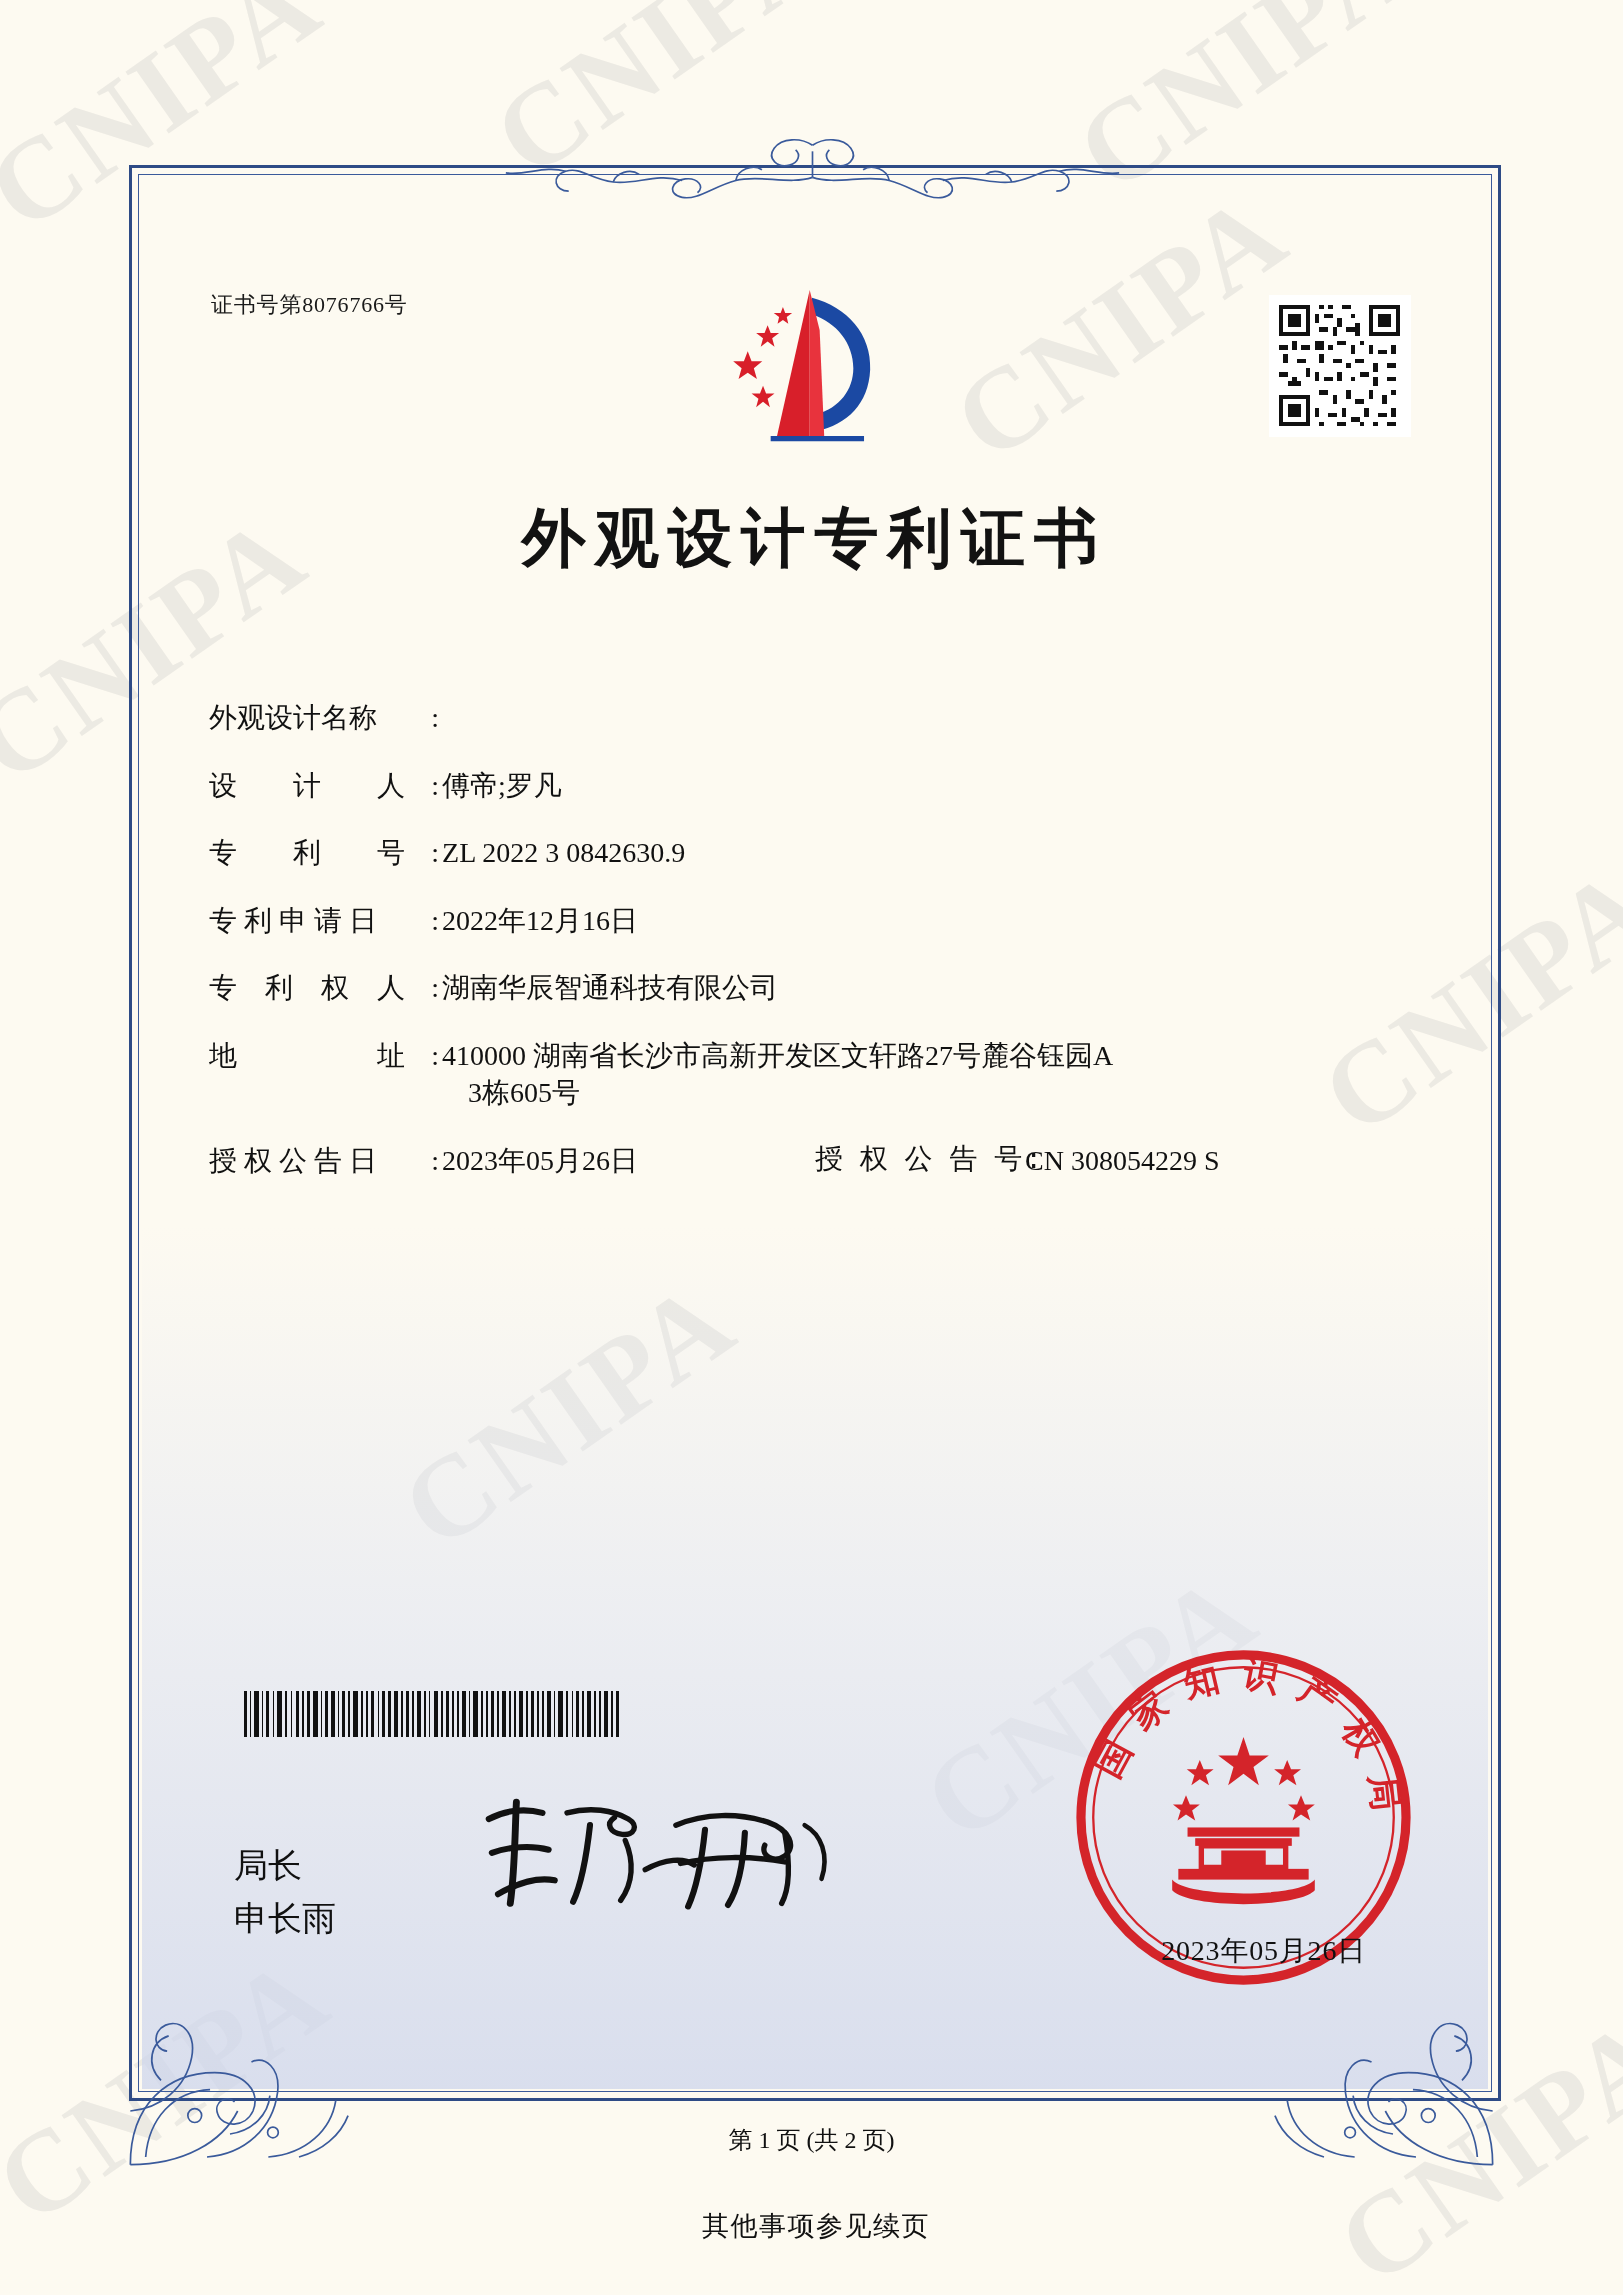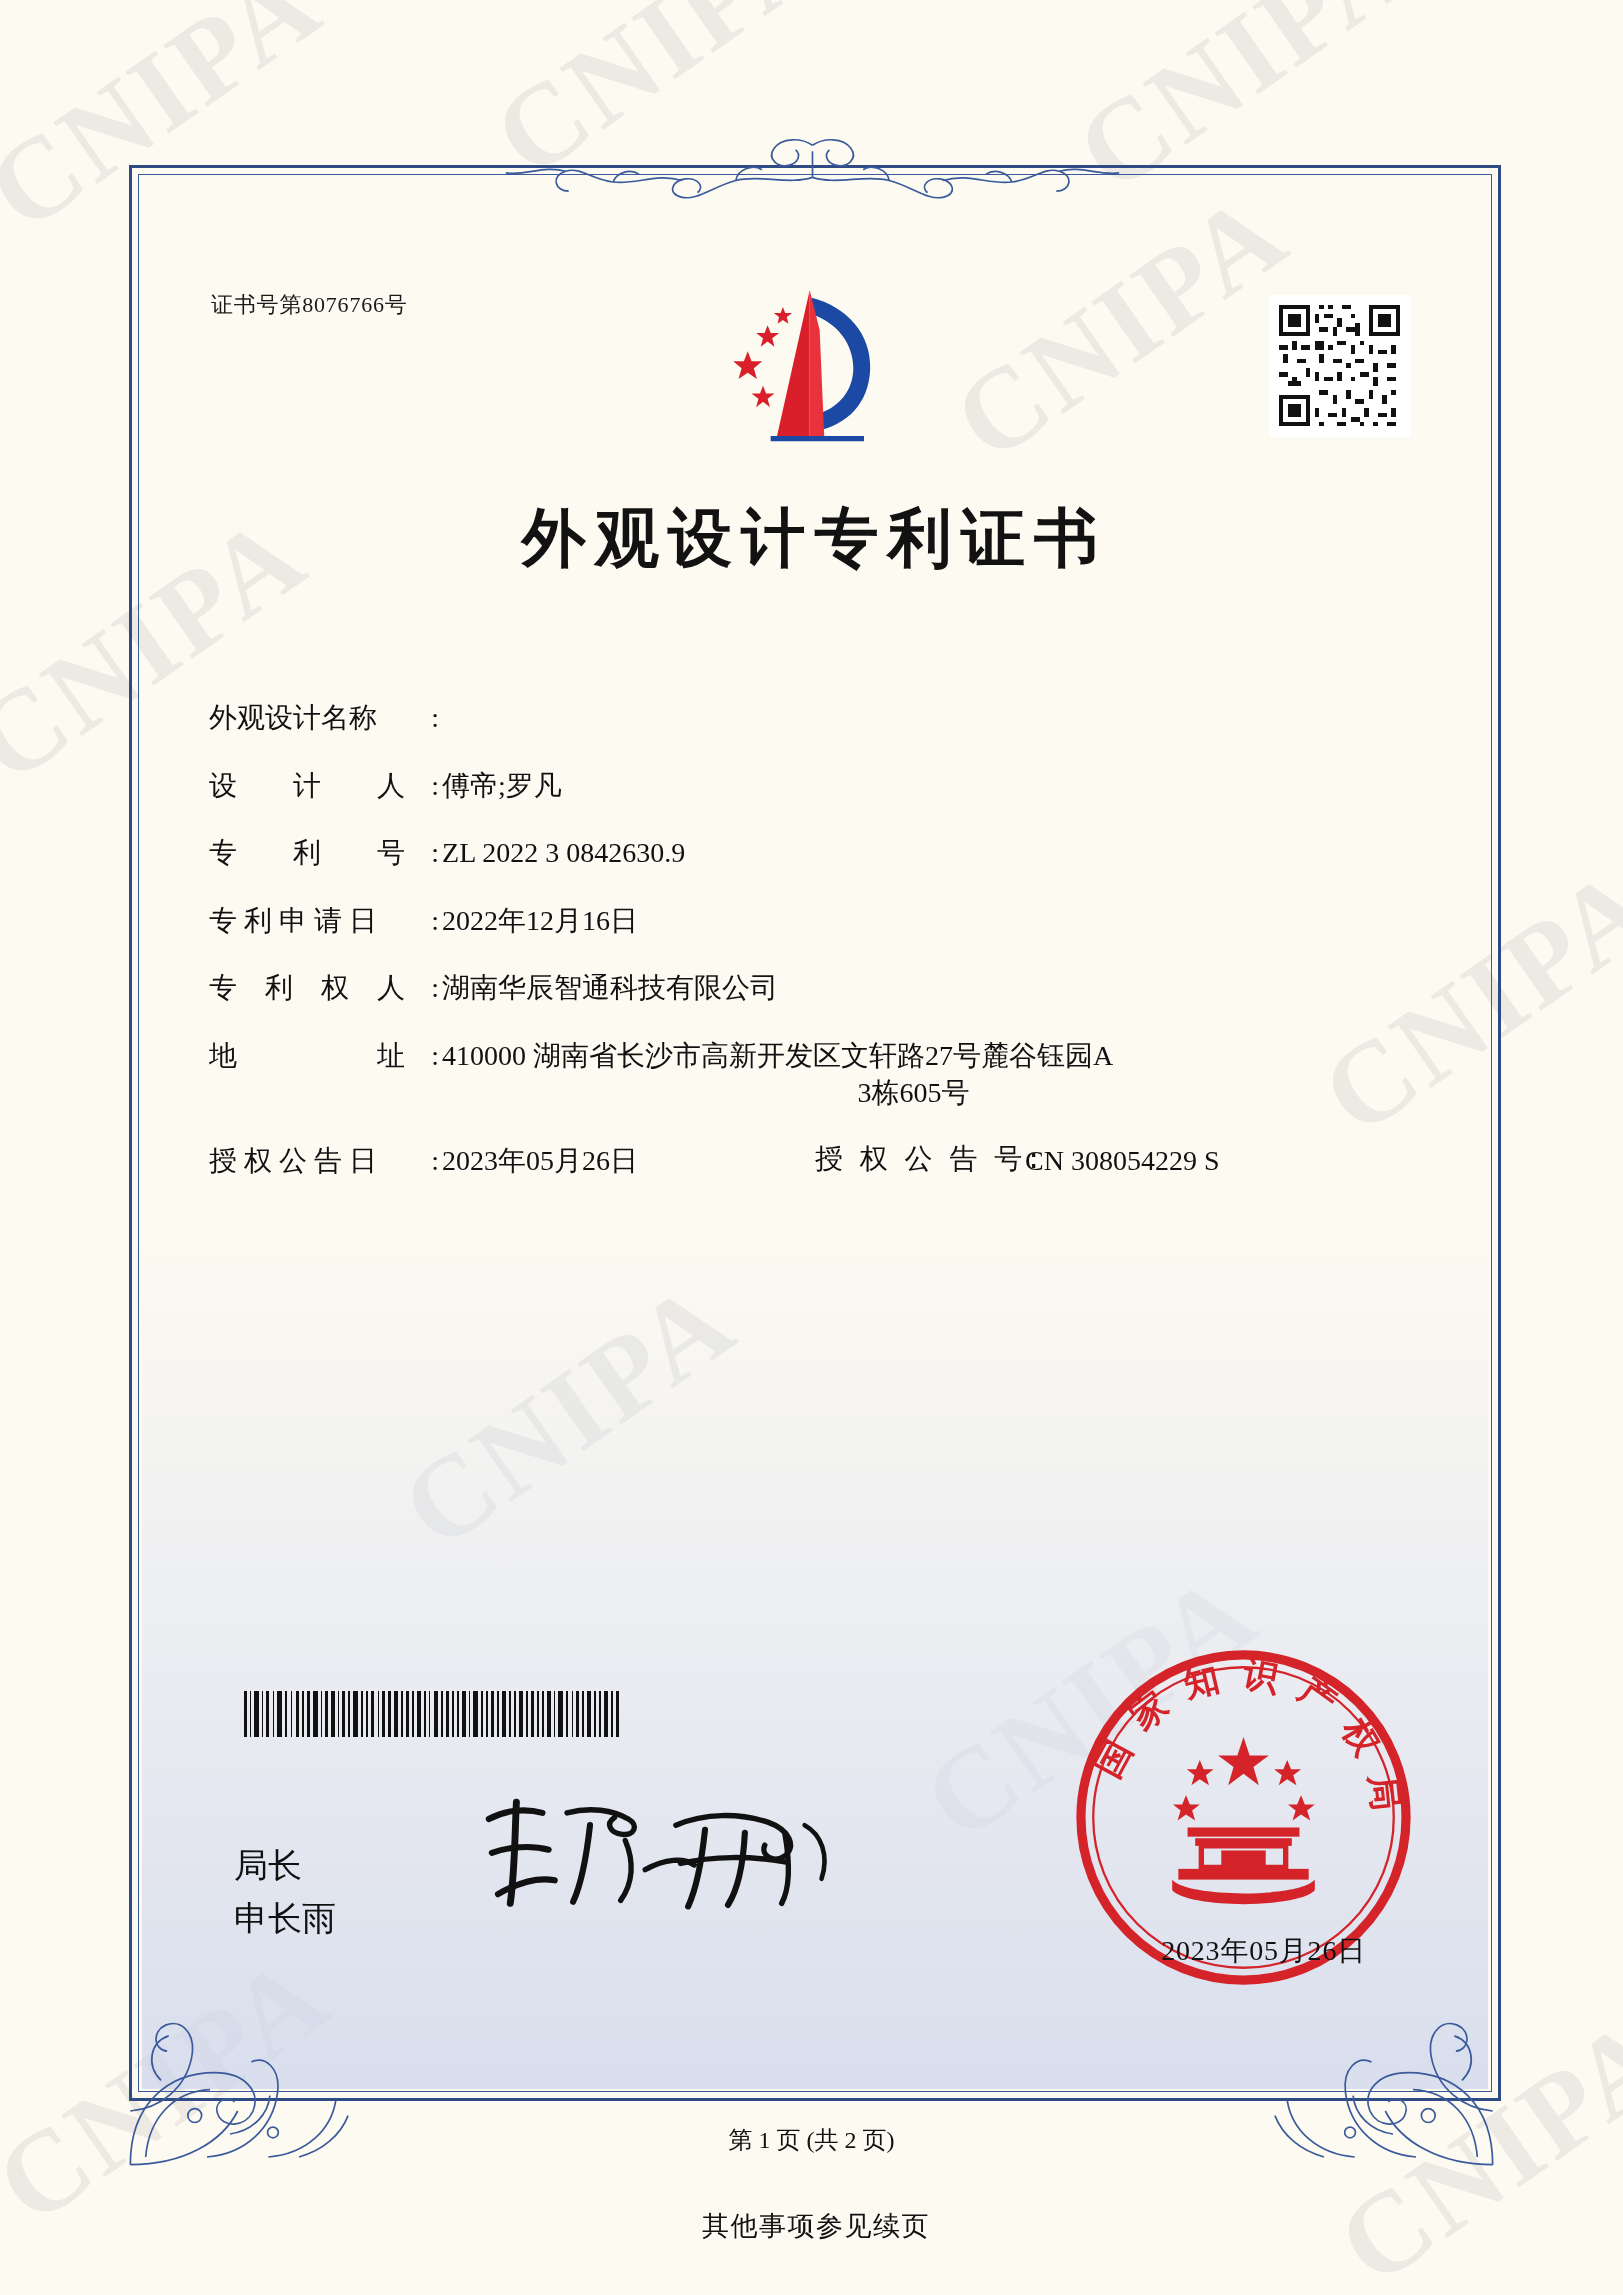--- a/index.html
+++ b/index.html
@@ -146,21 +146,21 @@
     flex: 0 0 230px;
     display: flex;
     justify-content: space-between;
     white-space: nowrap;
   }
   .fl .colon { margin-left: 3.1px; }
   .fv {
     flex: 1;
     padding-left: 3.1px;
   }
-  .fv .second-line { display: block; padding-left: 26px; text-align: center; }
+  .fv .second-line { display: block; padding-left: 26px; }
 
   .row-split { display: flex; align-items: center; }
   .split-left { display: flex; width: 606px; }
   .split-right { display: flex; }
   .split-right .fl { width: 207px; flex: 0 0 207px; font-family: Liberation Mono, monospace; }
 
   
   .paras {
     position: absolute;
     left: 209px;

